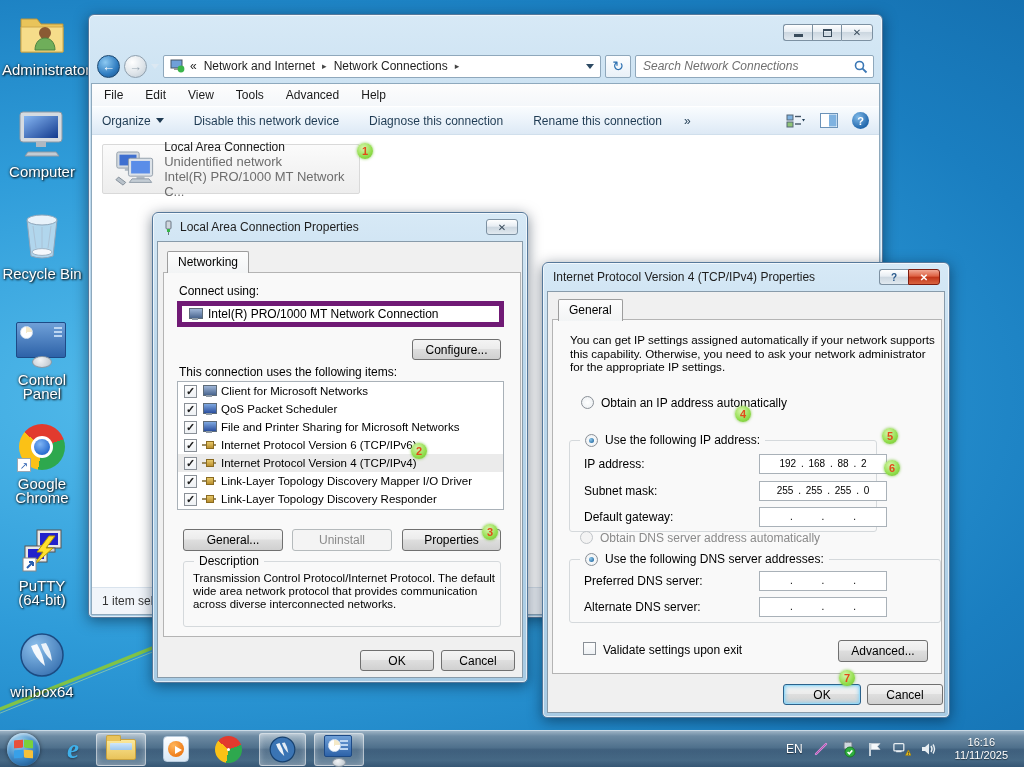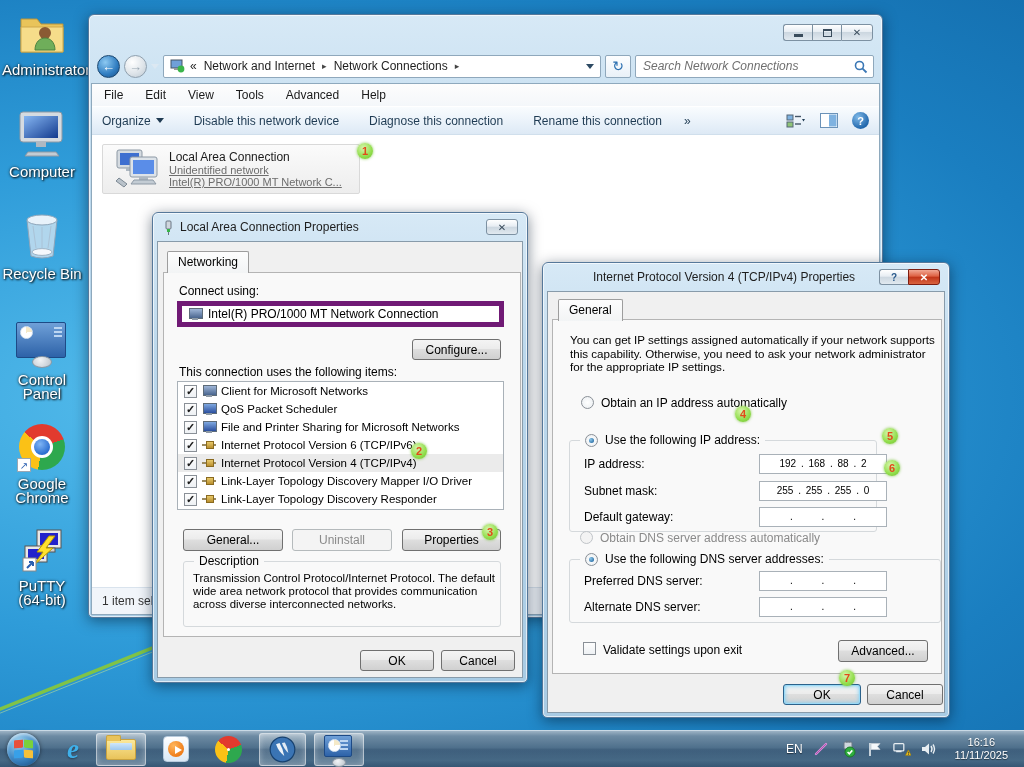--- a/index.html
+++ b/index.html
@@ -73,35 +73,35 @@
     border-bottom:1px solid #d0dfec; display:flex; align-items:center; padding:0 10px; color:#1f3b53; font-size:12px; }
   .cmditem { cursor:pointer; display:flex; align-items:center; gap:5px; }
   .cmdbar .gap { width:30px; } .cmdbar .gap-s { width:22px; }
   .cmd-right { margin-left:auto; display:flex; align-items:center; gap:14px; }
   .helpball { width:17px; height:17px; border-radius:50%; background:radial-gradient(circle at 35% 30%, #7fb9e8, #2368ad 70%);
     color:#fff; font-weight:bold; font-size:11px; display:flex; align-items:center; justify-content:center; cursor:pointer; }
   .content { flex:1; position:relative; background:#fff; }
   .tile { position:absolute; left:10px; top:9px; width:258px; height:50px; display:flex; align-items:center; gap:8px;
     background:linear-gradient(#fbfbfb,#ededed); border:1px solid #d9d9d9; border-radius:2px; padding:2px 12px; cursor:pointer; }
   .tile .t1 { font-size:12px; color:#1a1a1a; }
-  .tile .t2, .tile .t3 { font-size:11px; color:#6d6d6d;text-decoration:underline; }
+  .tile .t2, .tile .t3 { font-size:13px; color:#6d6d6d; }
   .statusbar { height:27px; background:#f1f5fa; border-top:1px solid #d9e3ed; display:flex; align-items:center;
     padding-left:10px; font-size:12px; color:#333; }
 
   
   .dlg .dtitle { height:28px; display:flex; align-items:center; padding:0 10px; gap:6px; font-size:12px; color:#1d1d1d; }
   .dlg .capbtns { top:6px; right:9px; }
   .dlg .capbtn { height:16px; }
   .dbody { position:absolute; left:4px; right:4px; bottom:4px; top:28px; background:#f0f0f0; border:1px solid #889baa; }
   .tab { position:absolute; font-size:12px; padding:3px 10px 4px; background:linear-gradient(#fdfdfd,#f2f4f5);
     border:1px solid #9d9d9d; border-bottom:0; border-radius:2px 2px 0 0; z-index:2; cursor:pointer; }
   .tabpage { position:absolute; background:#f9f9f9; border:1px solid #b4b4b4; }
 
   .lac { left:152px; top:212px; width:376px; height:471px; z-index:20; }
-  .ipv4 { left:542px; top:262px; width:408px; height:456px; z-index:30;padding-left:40px; }
+  .ipv4 { left:542px; top:262px; width:408px; height:456px; z-index:30; }
 
   .lbl { position:absolute; font-size:12px; color:#000; white-space:nowrap; }
   .field { position:absolute; background:#fff; border:5px solid #701a75; font-size:12px; }
   .btn { position:absolute; display:flex; align-items:center; justify-content:center; font-size:12px; cursor:pointer;
     background:linear-gradient(#f4f4f4,#ececec 45%, #dedede 50%, #d0d0d0); border:1px solid #707070; border-radius:3px; color:#000; }
   .btn.disabled { background:#f4f4f4; border-color:#b5babc; color:#8a8a8a; cursor:default; }
   .btn.default { border-color:#2c628b; box-shadow: inset 0 0 4px 1px #7fd0f5, inset 0 0 0 1px #c2e8fa; }
 
   .listbox { position:absolute; background:#fff; border:1px solid #a9b1b8; overflow:hidden; }
   .lrow { height:18px; display:flex; align-items:center; gap:5px; padding-left:6px; font-size:11.5px; cursor:pointer; white-space:nowrap; }
@@ -260,20 +260,36 @@
           <rect x="9" y="23" width="16" height="10" fill="#2222cc"></rect>
           <polygon points="30,10 18,26 24,26 14,40 34,22 27,22 36,10" fill="#ffe12e" stroke="#b89a00"></polygon>
           <rect x="4" y="32" width="13" height="13" fill="#fff" stroke="#888"></rect>
           <path d="M8 42 l6-6 m0 0 h-4 m4 0 v4" stroke="#2a5fb0" stroke-width="2" fill="none"></path>
         </svg>
     </div>
     <div class="dlabel">PuTTY
 (64-bit)</div>
   </div>
 
+  <div class="dicon" style="top:628px">
+    <div class="ic">
+      <svg class="winbox-ball" viewBox="0 0 46 46">
+          <circle cx="23" cy="23" r="21" fill="url(#wb)" stroke="#1c4b82" stroke-width="1.5"></circle>
+          <defs>
+            <radialGradient id="wb" cx="0.35" cy="0.3" r="0.9">
+              <stop offset="0" stop-color="#8cc0ec"></stop>
+              <stop offset="1" stop-color="#2c66a8"></stop>
+            </radialGradient>
+          </defs>
+          <path d="M12 14 q4 12 14 20 q-2-12-8-22 z" fill="#fff" opacity=".92"></path>
+          <path d="M22 12 q3 10 11 17 q-1-10-6-18 z" fill="#fff" opacity=".85"></path>
+        </svg>
+    </div>
+    <div class="dlabel">winbox64</div>
+  </div>
 
   <div class="win explorer">
     <div class="titlebar">
       <div class="capbtns">
         <div class="capbtn">
             <span class="glyph-min"></span>
           </div>
         <div class="capbtn">
             <span class="glyph-max"></span>
           </div>

